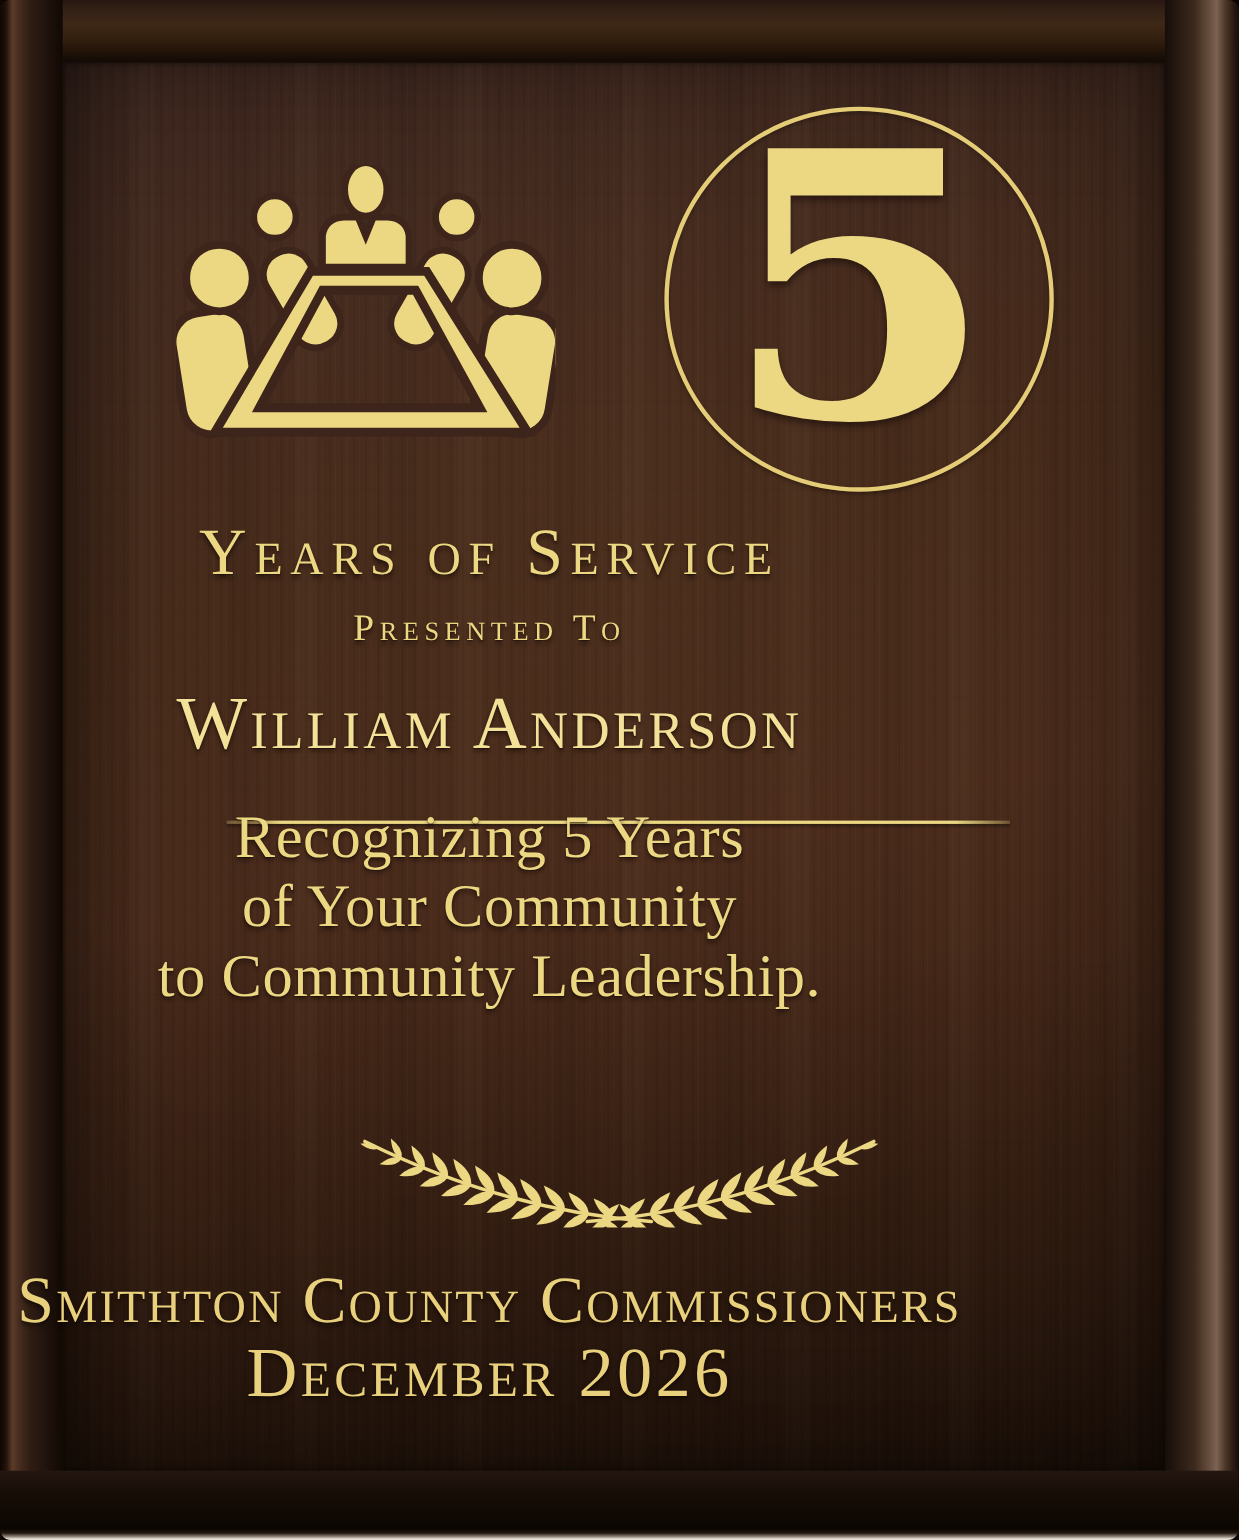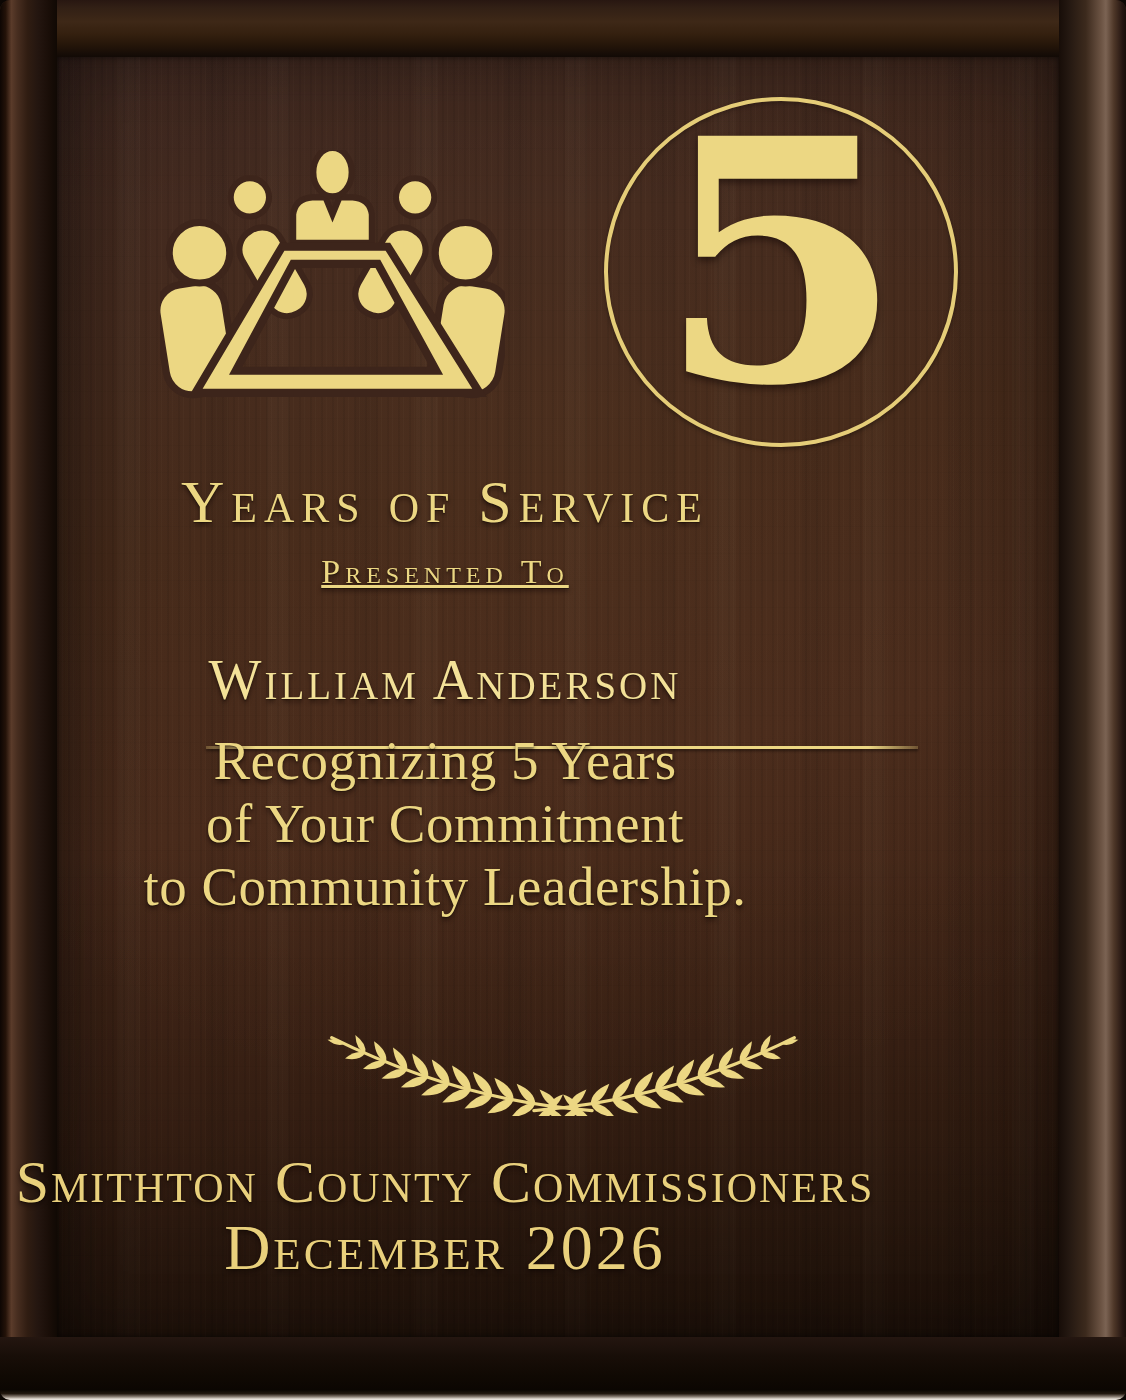--- a/index.html
+++ b/index.html
@@ -32,22 +32,22 @@
     background:linear-gradient(90deg,#170d08 0%,#241811 15%,#3c2a1d 40%,#6a5242 62%,#7b6353 70%,#4e3728 82%,#241511 95%,#190f0a 100%);}
   .edge-bottom{left:0;right:0;bottom:0;height:63px;
     background:linear-gradient(180deg,#241610 0%,#180e08 30%,#100903 62%,#0b0602 84%,#22180f 90%,#8d8177 95%,#d9d2c9 98%,#efeae4 100%);}
   
   .gold{
     position:absolute; left:0; width:890px; text-align:center;
     color:var(--gold,#ecd783);
     text-shadow: 0 3px 4px rgba(15,6,3,0.55), 0 1px 1px rgba(0,0,0,0.4);
   }
   .title{top:472px; font-size:60px; line-height:1; font-variant:small-caps; letter-spacing:7px;}
-  .presented{top:555px; font-size:34px; line-height:1; font-variant:small-caps; letter-spacing:5px;text-decoration:underline;}
-  .recipient{top:652px; font-size:56px; line-height:1; font-variant:small-caps; letter-spacing:3px; color:var(--gold-bright,#f3e198);}
+  .presented{top:555px; font-size:34px; line-height:1; font-variant:small-caps; letter-spacing:5px;}
+  .recipient{top:623px; font-size:68px; line-height:1; font-variant:small-caps; letter-spacing:3px; color:var(--gold-bright,#f3e198);}
   .divider{
     position:absolute; top:746px; left:206px; width:712px; height:3px;
     background:linear-gradient(90deg, rgba(232,208,124,0.25) 0%, var(--gold,#ecd783) 7%, var(--gold,#ecd783) 93%, rgba(232,208,124,0.25) 100%);
     box-shadow:0 2px 3px rgba(0,0,0,0.45);
   }
   .message{top:729px; font-size:55px; line-height:63px; letter-spacing:0.5px;}
   .org{top:1152px; font-size:60px; line-height:1; font-variant:small-caps; letter-spacing:2px; color:var(--gold-deep,#e9d07c);}
   .date{top:1216px; font-size:64px; line-height:1; font-variant:small-caps; letter-spacing:3px; color:var(--gold-deep,#e9d07c);}
   
   .badge{
@@ -110,21 +110,21 @@
   </div>
 
   <div class="gold title">Years of Service</div>
   <div class="gold presented">Presented To</div>
   <div class="gold recipient">William Anderson</div>
 
   <div class="divider"></div>
 
   <div class="gold message">
     <div>Recognizing 5 Years</div>
-    <div>of Your Commitment</div>
+    <div>of Your Community</div>
     <div>to Community Leadership.</div>
   </div>
 
   <svg id="laurel-svg" class="laurel" viewBox="0 0 560 112" xmlns="http://www.w3.org/2000/svg">
       <g>
         <path d="M312,106 Q165,95 26,26" fill="none" stroke="#ecd783" stroke-width="3.5" stroke-linecap="round"></path>
         <path d="M0,0 Q8.272339220468472,-7.090576474687262 23.63525491562421,0 Q8.272339220468472,7.090576474687262 0,0" transform="translate(297.32,104.755) rotate(-212.58364572749912)" fill="#ecd783"></path>
         <path d="M0,0 Q8.272339220468472,-7.090576474687262 23.63525491562421,0 Q8.272339220468472,7.090576474687262 0,0" transform="translate(297.32,104.755) rotate(-136.58364572749912)" fill="#ecd783"></path>
         <path d="M0,0 Q9.488364291641886,-8.132883678550188 27.109612261833963,0 Q9.488364291641886,8.132883678550188 0,0" transform="translate(273.38446280991735,102.09219008264463) rotate(-210.71954074907094)" fill="#ecd783"></path>
         <path d="M0,0 Q9.488364291641886,-8.132883678550188 27.109612261833963,0 Q9.488364291641886,8.132883678550188 0,0" transform="translate(273.38446280991735,102.09219008264463) rotate(-134.71954074907094)" fill="#ecd783"></path>

